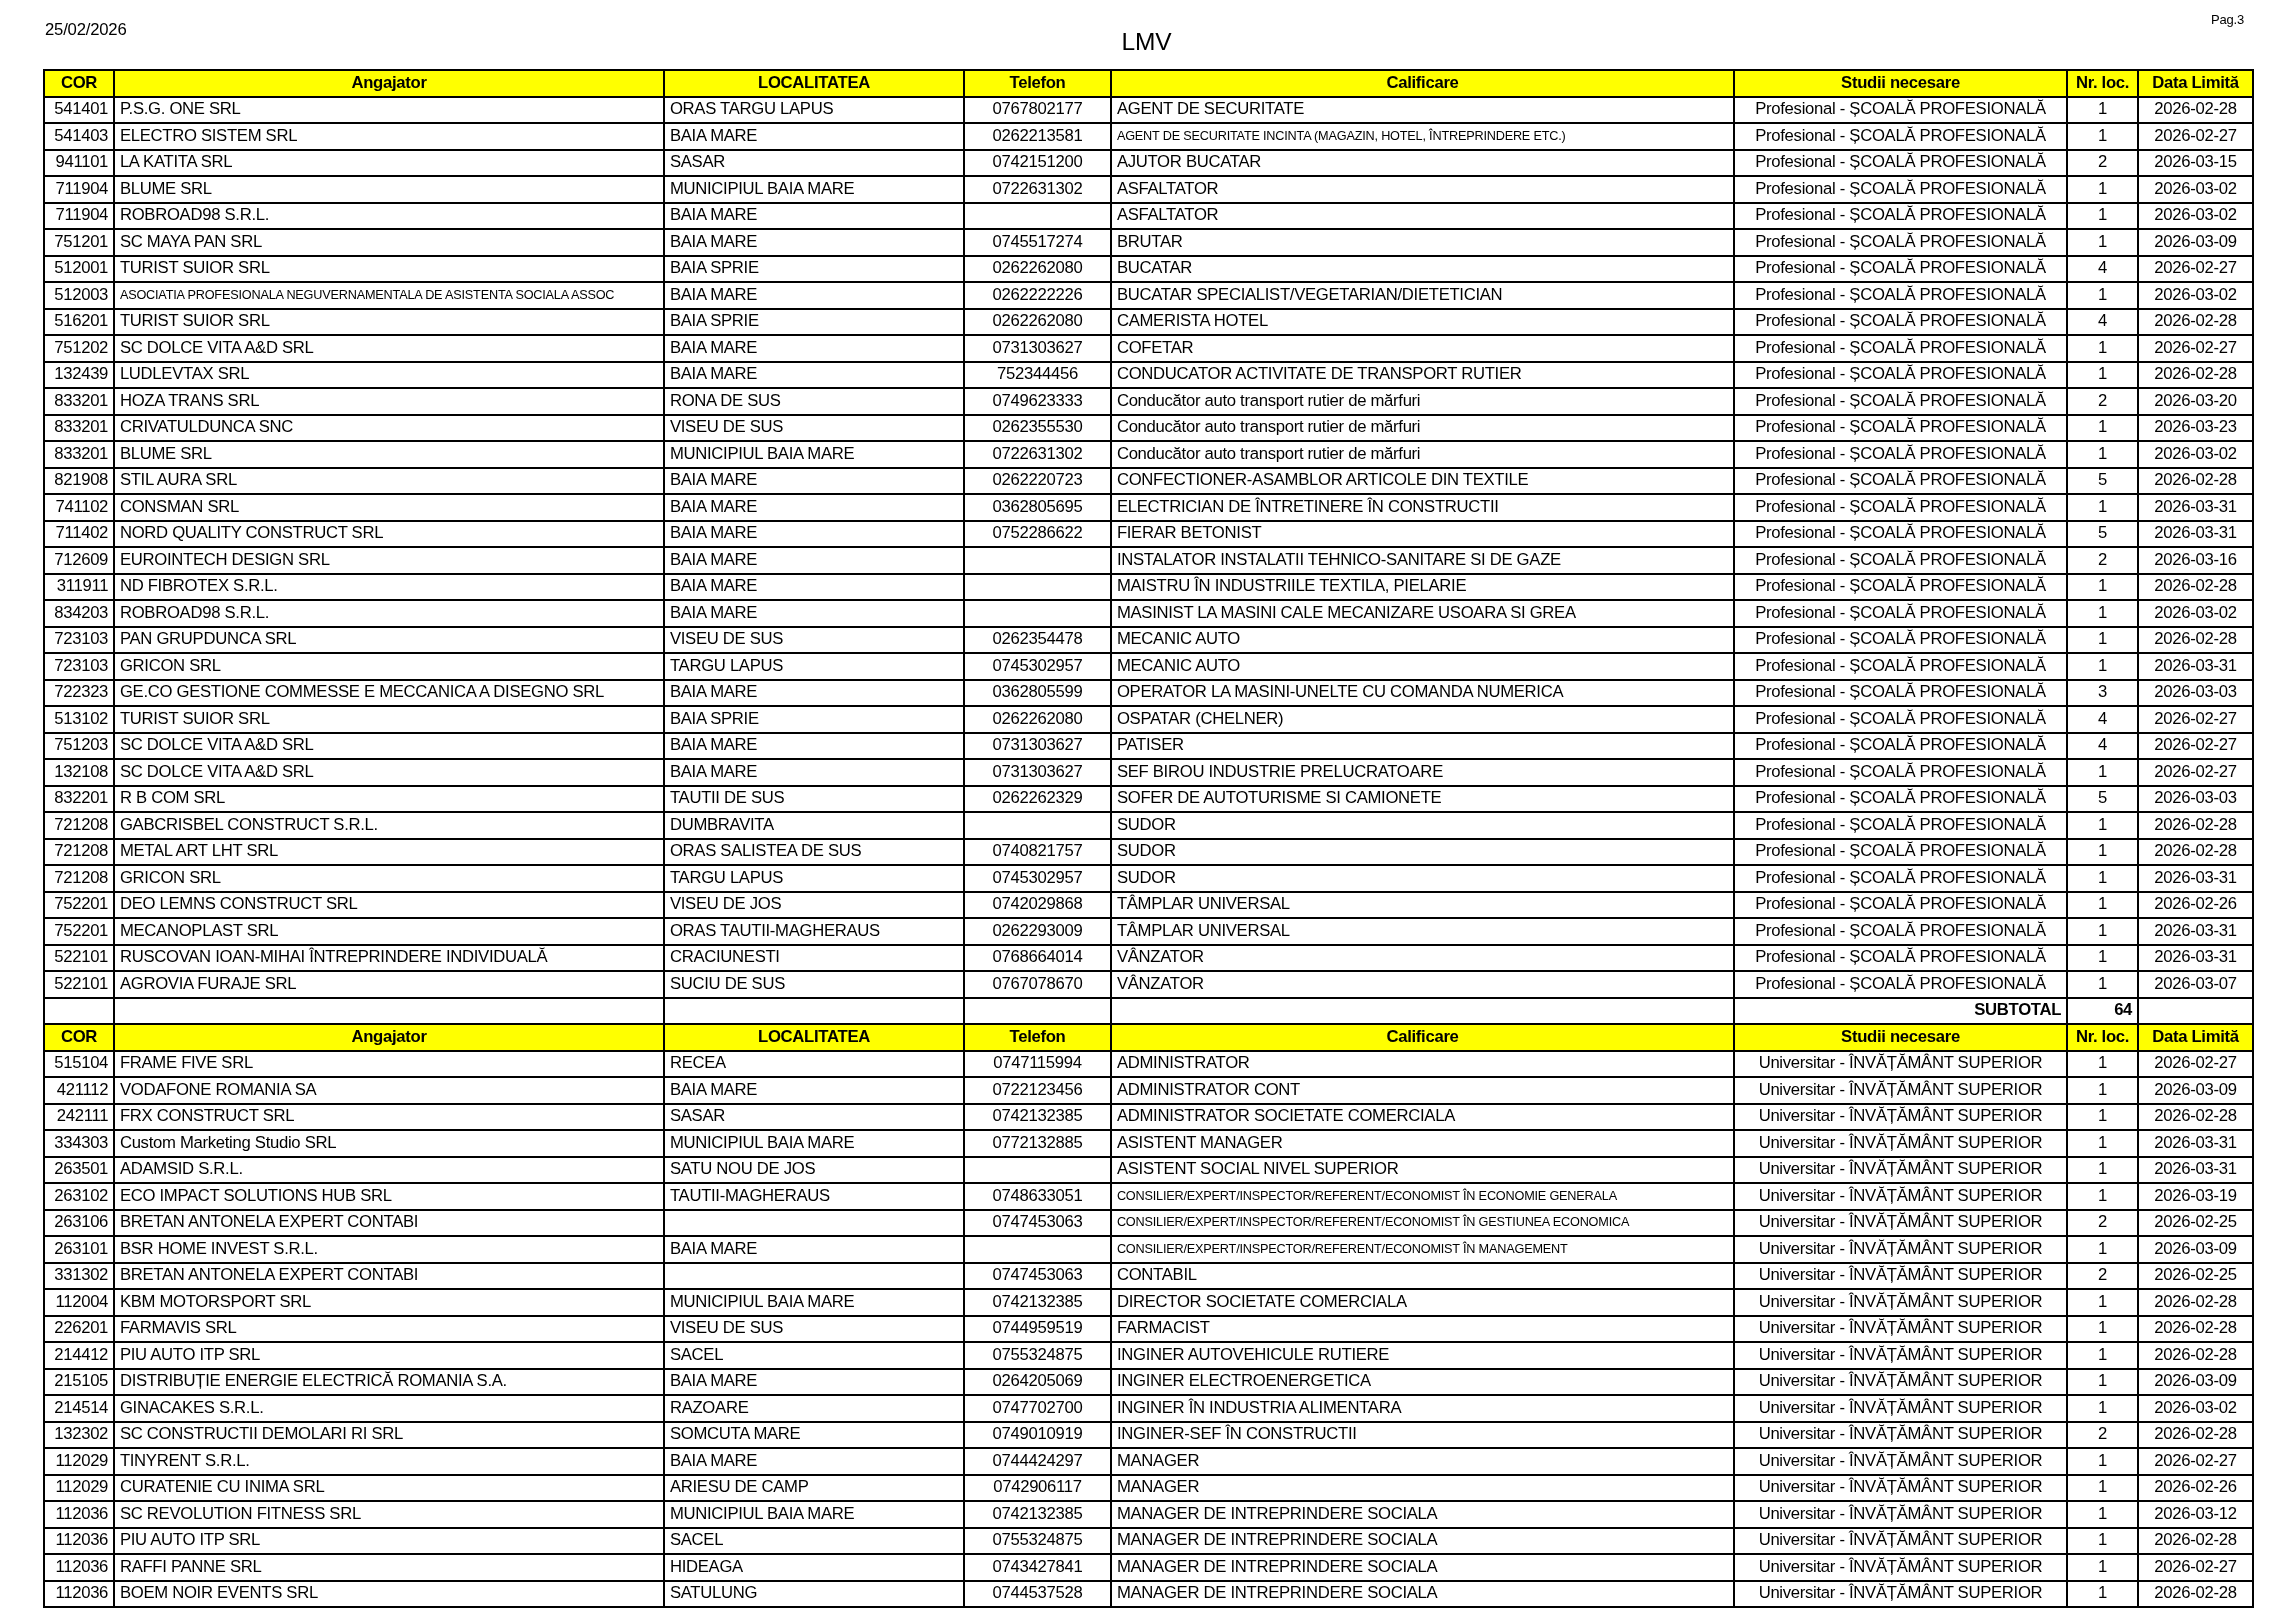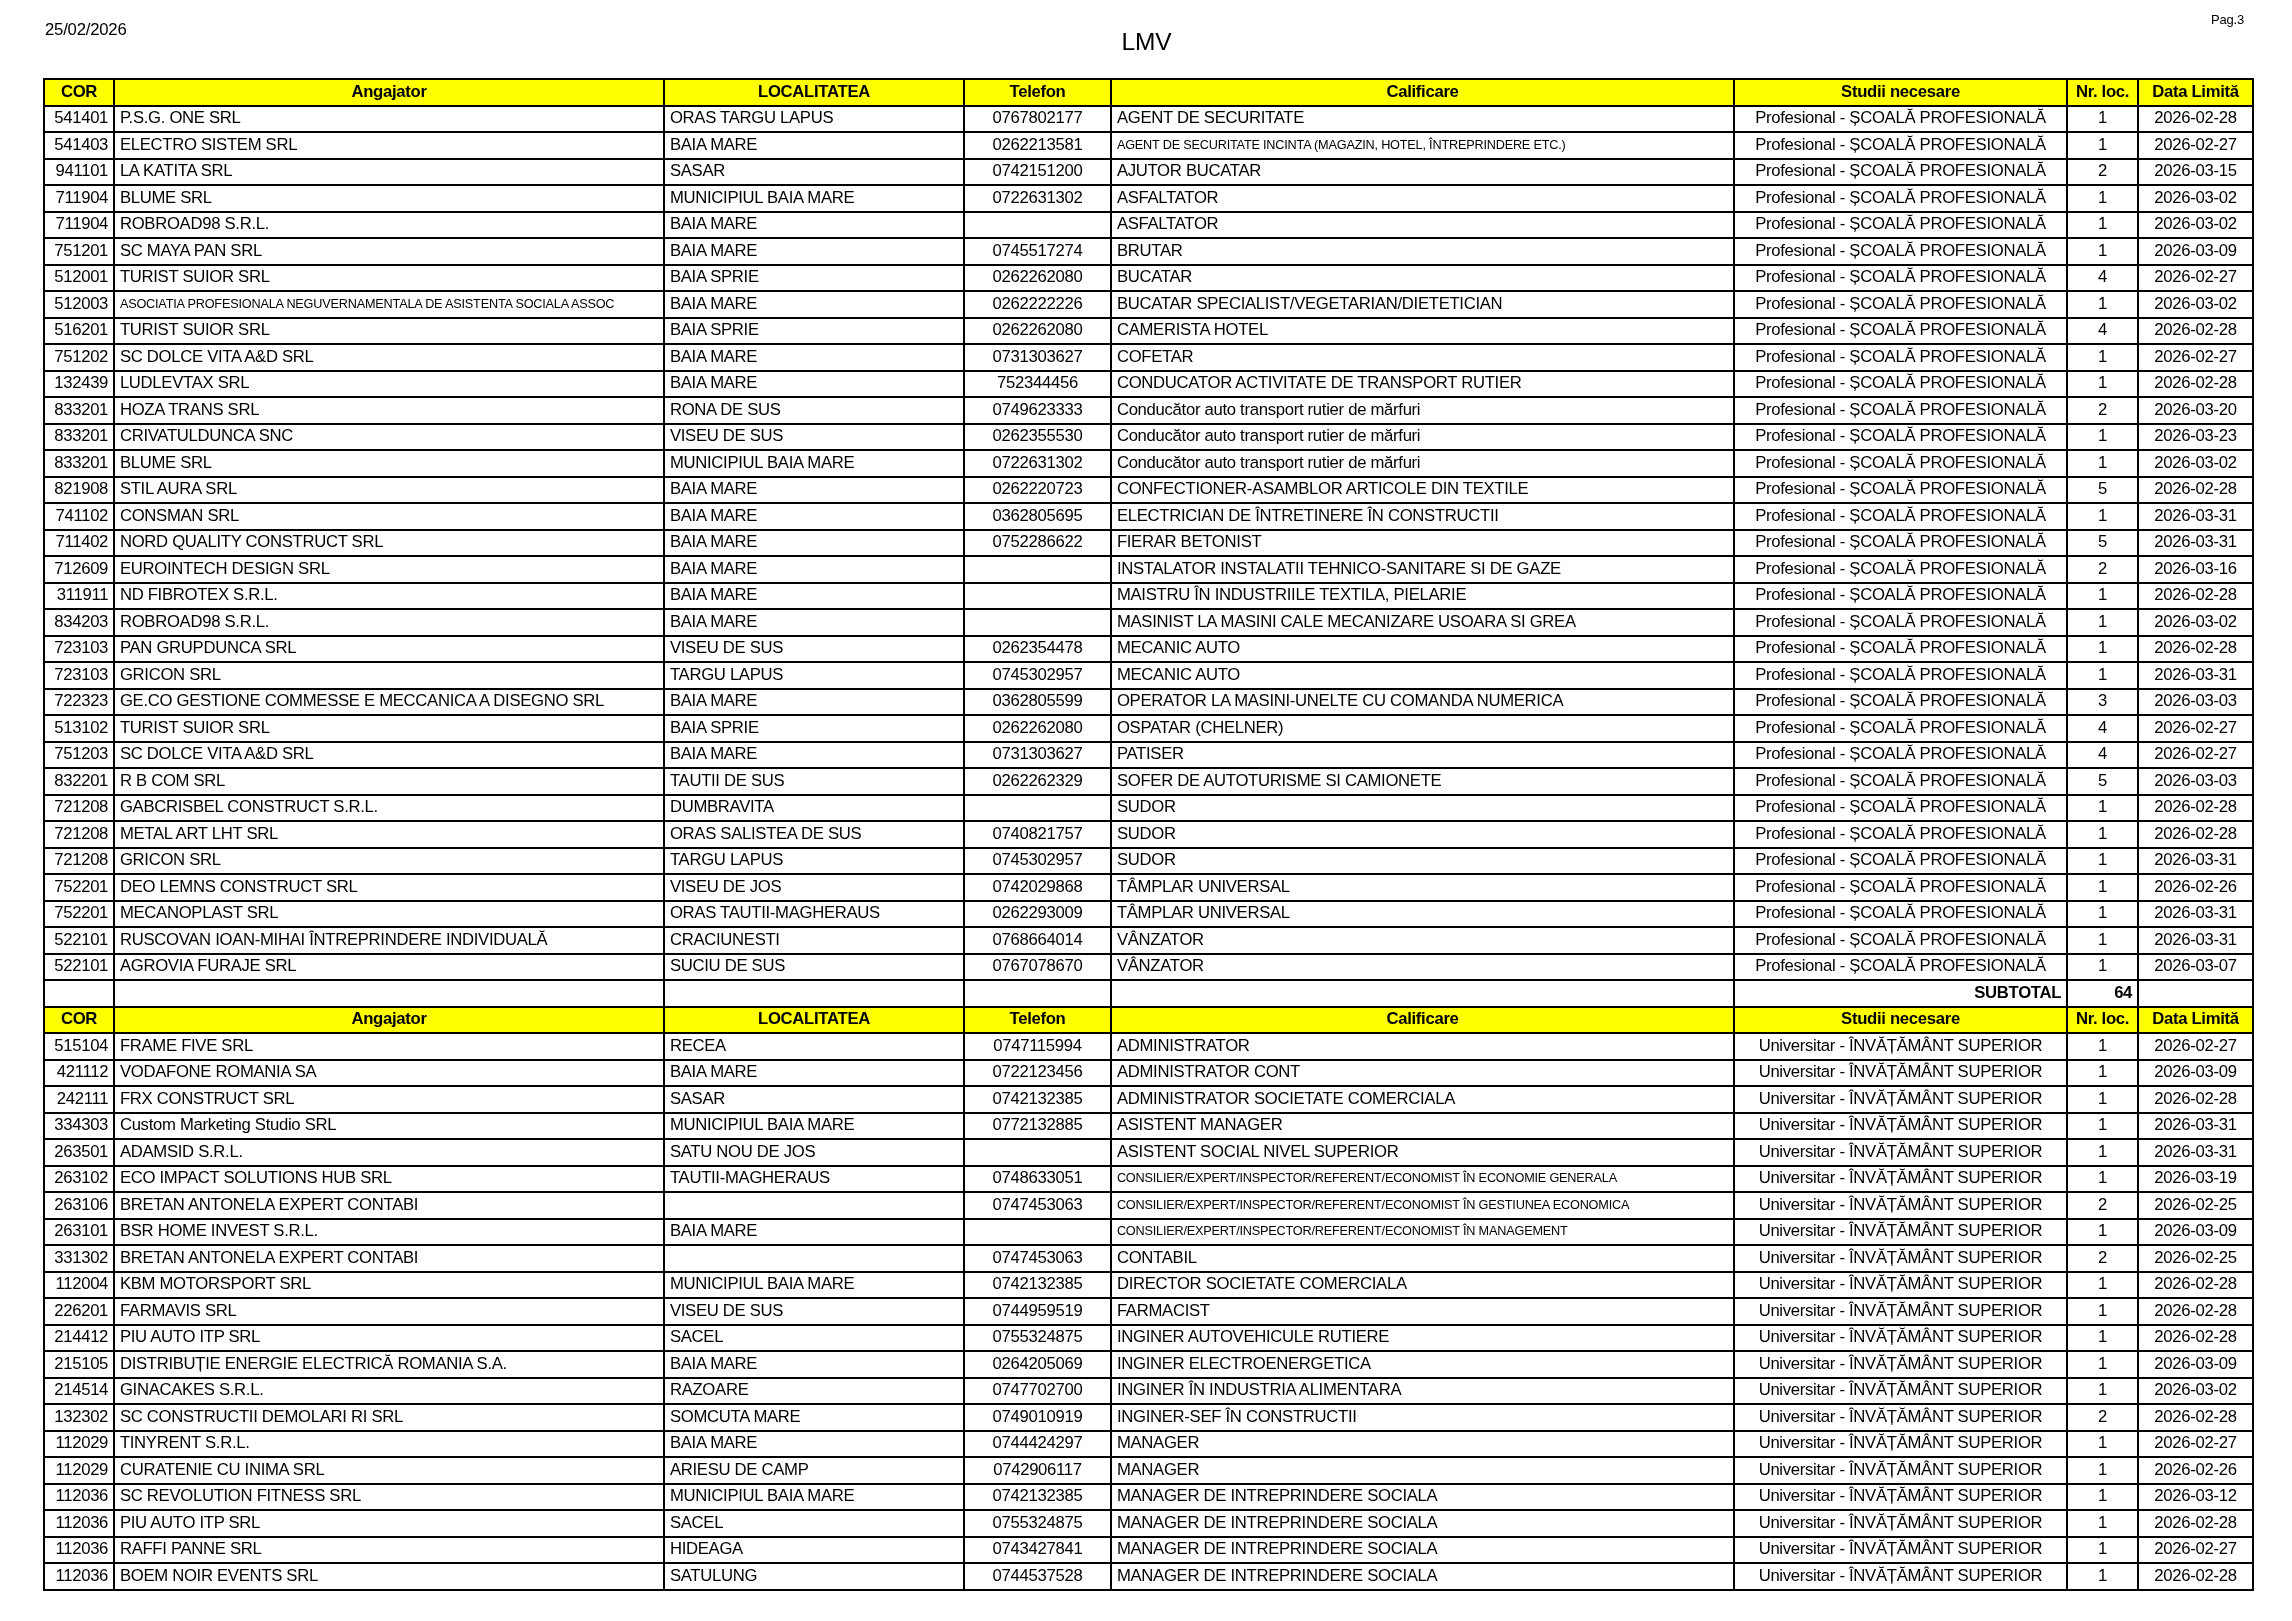--- a/index.html
+++ b/index.html
@@ -1,17 +1,17 @@
 <!DOCTYPE html>
 <html><head>
 <meta charset="utf-8">
 <style>
   html,body{margin:0;padding:0;background:#fff;color:#000;}
   body{width:2293px;height:1621px;font-family:"Liberation Sans",sans-serif;position:relative;}
-  .page-header{position:relative;height:78px;}
+  .page-header{position:relative;height:69px;}
   .doc-date{position:absolute;left:45px;top:19.6px;font-size:16.7px;letter-spacing:-0.2px;}
   .doc-title{position:absolute;left:0;right:0;top:19.6px;text-align:center;font-size:24.5px;letter-spacing:-0.2px;margin-top:8px;}
   .doc-page{position:absolute;right:49px;top:11.8px;font-size:13px;letter-spacing:-0.2px;}
   table{border-collapse:collapse;table-layout:fixed;margin-left:43px;width:2208px;border:2.9px solid #000;}
   td,th{border:2px solid #000;height:24.5px;padding:0 4.9px;white-space:nowrap;overflow:hidden;
         font-size:16.7px;line-height:1;letter-spacing:-0.3px;vertical-align:middle;}
   th{background:#ffff00;font-weight:bold;text-align:center;}
   .c-left{text-align:left;}
   .c-right{text-align:right;}
   .c-center{text-align:center;}
@@ -293,20 +293,30 @@
         <td class="c-right">751203</td>
         <td class="c-left">SC DOLCE VITA A&amp;D SRL</td>
         <td class="c-left">BAIA MARE</td>
         <td class="c-center">0731303627</td>
         <td class="c-left">PATISER</td>
         <td class="c-center">Profesional - ȘCOALĂ PROFESIONALĂ</td>
         <td class="c-center">4</td>
         <td class="c-center">2026-02-27</td>
       </tr>
       <tr>
+        <td class="c-right">132108</td>
+        <td class="c-left">SC DOLCE VITA A&amp;D SRL</td>
+        <td class="c-left">BAIA MARE</td>
+        <td class="c-center">0731303627</td>
+        <td class="c-left">SEF BIROU INDUSTRIE PRELUCRATOARE</td>
+        <td class="c-center">Profesional - ȘCOALĂ PROFESIONALĂ</td>
+        <td class="c-center">1</td>
+        <td class="c-center">2026-02-27</td>
+      </tr>
+      <tr>
         <td class="c-right">832201</td>
         <td class="c-left">R B COM SRL</td>
         <td class="c-left">TAUTII DE SUS</td>
         <td class="c-center">0262262329</td>
         <td class="c-left">SOFER DE AUTOTURISME SI CAMIONETE</td>
         <td class="c-center">Profesional - ȘCOALĂ PROFESIONALĂ</td>
         <td class="c-center">5</td>
         <td class="c-center">2026-03-03</td>
       </tr>
       <tr>

